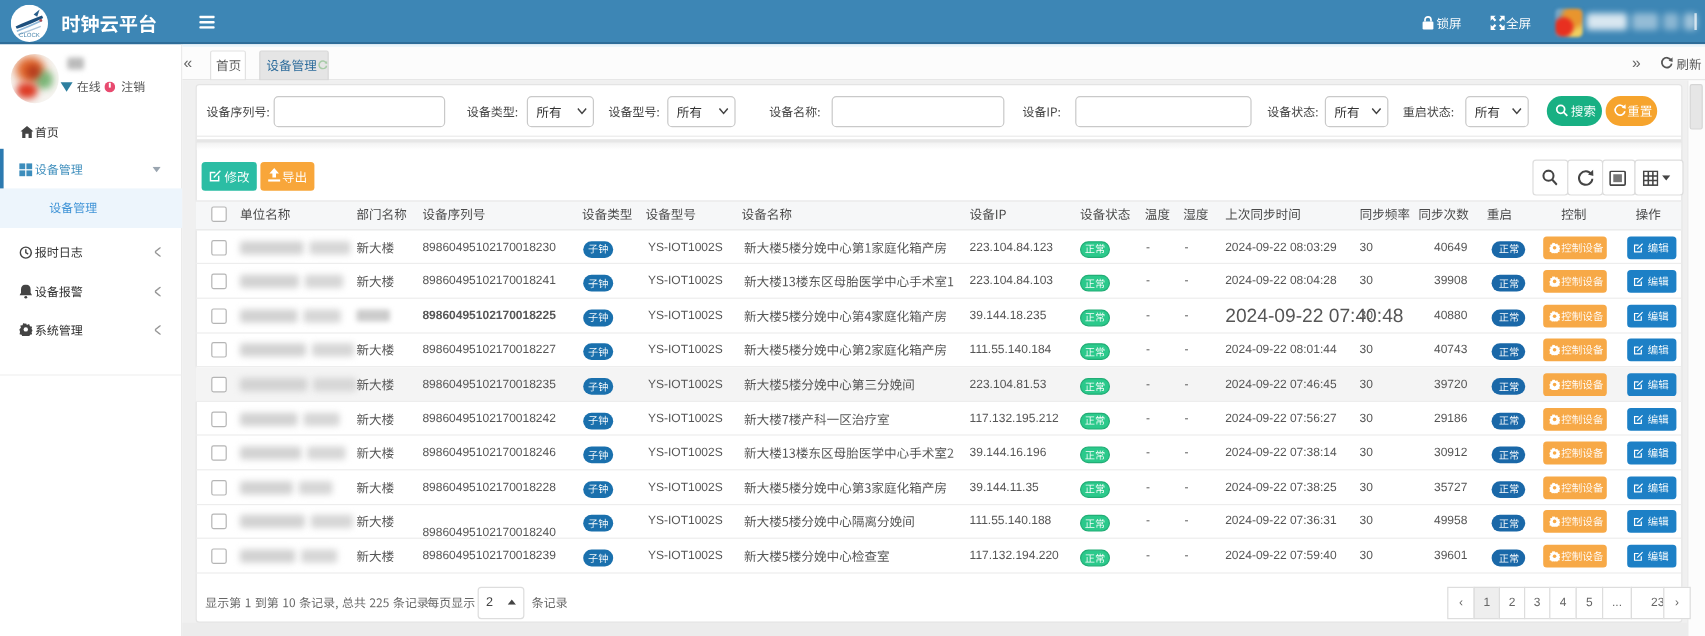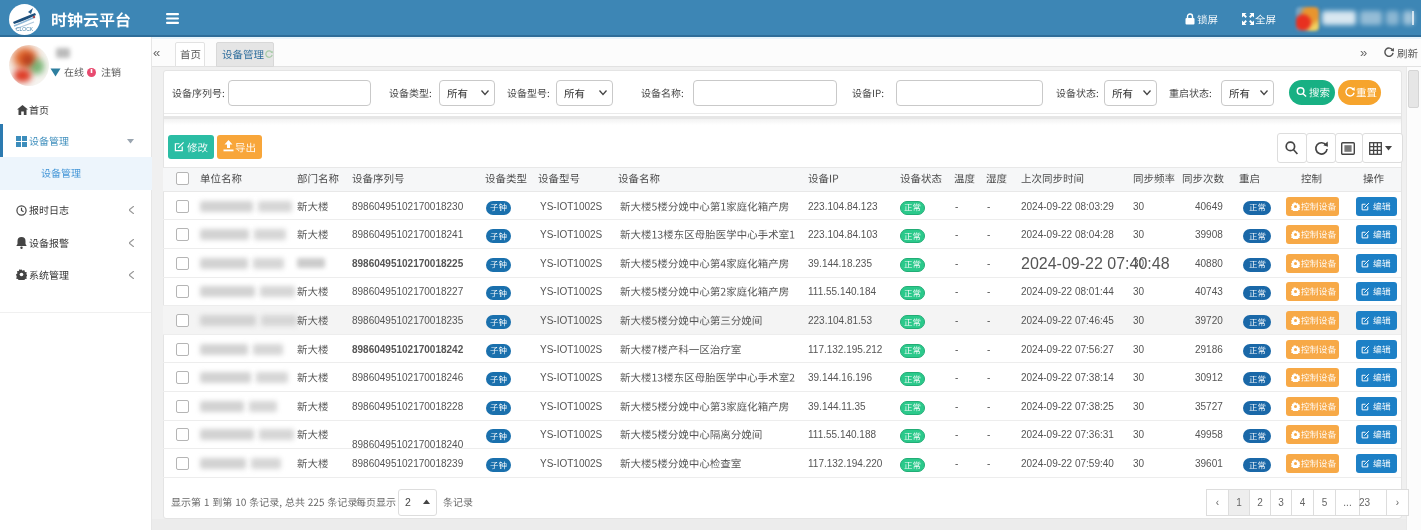--- a/index.html
+++ b/index.html
@@ -1120,21 +1120,21 @@
 <div style="position:absolute;left:176px;top:342.5px;width:13px;height:13px;background:#fff;border:1px solid #b5b5b5;border-radius:2px;box-sizing:border-box"></div>
 <div style="position:absolute;left:200px;top:343.5px;width:48px;height:11px;background:#d2d2d2;border-radius:2px;filter:blur(2.5px)"></div>
 <div style="position:absolute;left:253px;top:343.5px;width:30px;height:11px;background:#d6d6d6;border-radius:2px;filter:blur(2.5px)"></div>
 <svg style="display:block;position:absolute;left:297.0px;top:342.5px;overflow:visible" width="31.5" height="13.7">
     <g fill="#555" transform="translate(0,10.50) scale(0.010500,-0.010500)">
       <use href="#r65b0" x="0"></use>
       <use href="#r5927" x="1000"></use>
       <use href="#r697c" x="2000"></use>
     </g>
   </svg>
-<div style="position:absolute;left:352px;top:341.5px;font-size:10px;color:#555;font-weight:bold;line-height:15px;white-space:nowrap">89860495102170018242</div>
+<div style="position:absolute;left:352px;top:341.5px;font-size:10px;color:#555;font-weight:normal;line-height:15px;white-space:nowrap">89860495102170018242</div>
 <div style="position:absolute;left:486px;top:343.5px;width:25px;height:14px;background:#1a70ad;border-radius:7px"></div>
 <div style="position:absolute;left:490.0px;top:345.2px;width:17.0px;height:11.1px">
     <svg style="display:block;overflow:visible" width="17.0" height="11.1">
       <g fill="#ffffff" transform="translate(0,8.50) scale(0.008500,-0.008500)">
         <use href="#r5b50" x="0"></use>
         <use href="#r949f" x="1000"></use>
       </g>
     </svg>
   </div>
 <div style="position:absolute;left:540px;top:341.5px;font-size:10px;color:#555;font-weight:normal;line-height:15px;white-space:nowrap">YS-IOT1002S</div>
@@ -1621,14 +1621,14 @@
 <div style="position:absolute;left:1249px;top:494.5px;width:22px;text-align:center;font-size:10px;color:#666;font-weight:normal;line-height:15px;white-space:nowrap">2</div>
 <div style="position:absolute;left:1270px;top:489px;width:22px;height:27px;background:#fff;border:1px solid #ddd;box-sizing:border-box"></div>
 <div style="position:absolute;left:1270px;top:494.5px;width:22px;text-align:center;font-size:10px;color:#666;font-weight:normal;line-height:15px;white-space:nowrap">3</div>
 <div style="position:absolute;left:1291px;top:489px;width:23px;height:27px;background:#fff;border:1px solid #ddd;box-sizing:border-box"></div>
 <div style="position:absolute;left:1291px;top:494.5px;width:23px;text-align:center;font-size:10px;color:#666;font-weight:normal;line-height:15px;white-space:nowrap">4</div>
 <div style="position:absolute;left:1313px;top:489px;width:23px;height:27px;background:#fff;border:1px solid #ddd;box-sizing:border-box"></div>
 <div style="position:absolute;left:1313px;top:494.5px;width:23px;text-align:center;font-size:10px;color:#666;font-weight:normal;line-height:15px;white-space:nowrap">5</div>
 <div style="position:absolute;left:1335px;top:489px;width:25px;height:27px;background:#fff;border:1px solid #ddd;box-sizing:border-box"></div>
 <div style="position:absolute;left:1335px;top:494.5px;width:25px;text-align:center;font-size:10px;color:#666;font-weight:normal;line-height:15px;white-space:nowrap">...</div>
 <div style="position:absolute;left:1359px;top:489px;width:28px;height:27px;background:#fff;border:1px solid #ddd;box-sizing:border-box"></div>
-<div style="position:absolute;left:1359px;top:494.5px;width:28px;text-align:left;font-size:10px;color:#666;font-weight:normal;line-height:15px;white-space:nowrap">23</div>
+<div style="position:absolute;left:1359px;top:494.5px;width:28px;text-align:right;font-size:10px;color:#666;font-weight:normal;line-height:15px;white-space:nowrap">23</div>
 <div style="position:absolute;left:1386px;top:489px;width:23px;height:27px;background:#fff;border:1px solid #ddd;box-sizing:border-box"></div>
 <div style="position:absolute;left:1386px;top:494.5px;width:23px;text-align:center;font-size:10px;color:#666;font-weight:normal;line-height:15px;white-space:nowrap">›</div>
 </body></html>

